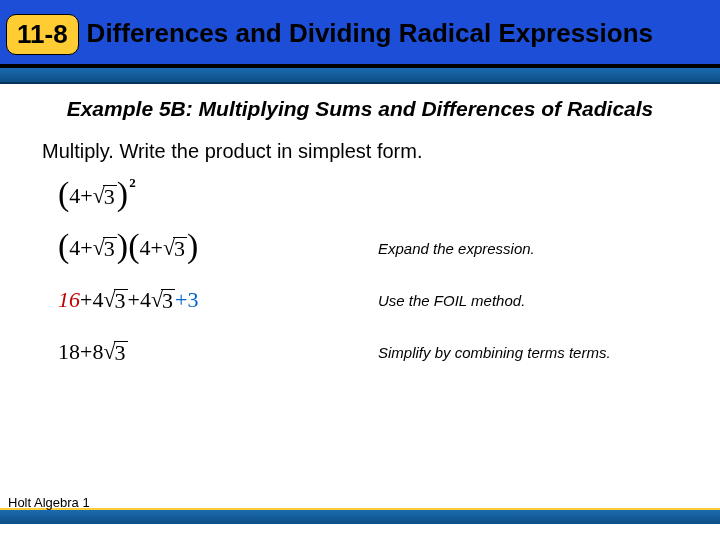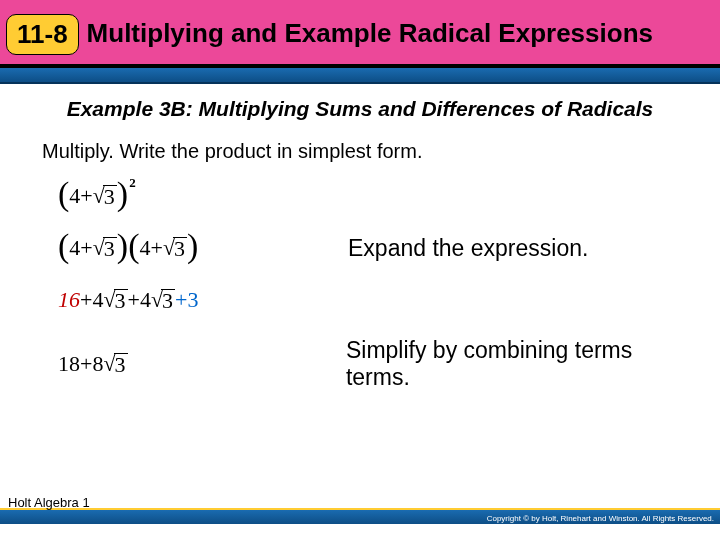--- a/index.html
+++ b/index.html
@@ -7,21 +7,21 @@
     width: 720px;
     height: 540px;
     background: #fff;
     font-family: Verdana, Geneva, sans-serif;
     position: relative;
     overflow: hidden;
   }
   .header {
     display: flex;
     align-items: center;
-    background: #ec4899;
+    background: #1d4ed8;
     height: 68px;
     position: relative;
   }
   .lesson-badge {
     background: #ffcc33;
     border: 1.5px solid #000;
     border-radius: 10px;
     padding: 4px 10px;
     font-weight: 900;
     font-size: 26px;
@@ -84,21 +84,23 @@
   }
   .mathcol {
     width: 290px;
     font-family: "Times New Roman", serif;
     font-size: 22px;
     display: flex;
     align-items: center;
   }
   .note {
     font-family: Arial, sans-serif;
-    font-size: 23px;
+    font-style: italic;
+    font-size: 15px;
+    margin-left: 30px;
   }
   
   .paren-lg {
     font-size: 34px;
     line-height: 0;
     position: relative;
     top: -2px;
   }
   .sqrt {
     display: inline-flex;
@@ -159,27 +161,27 @@
     font-family: Arial, sans-serif;
     font-size: 8px;
     color: #fff;
   }
 </style>
 </head>
 <body>
 
 <div class="header">
   <div class="lesson-badge">11-8</div>
-  <div class="lesson-title">Multiplying and Example Radical Expressions</div>
+  <div class="lesson-title">Differences and Dividing Radical Expressions</div>
 </div>
 <div class="underline-bar"></div>
 <div class="blue-band"></div>
 
 <div class="content">
-  <div class="example-title">Example 3B: Multiplying Sums and Differences of Radicals</div>
+  <div class="example-title">Example 5B: Multiplying Sums and Differences of Radicals</div>
   <div class="instruction">Multiply. Write the product in simplest form.</div>
 
   <div class="work">
 
     <div class="row">
       <div class="mathcol">
         <span class="paren-lg">(</span>
         <span>4</span>
           <span> + </span>
         <span class="sqrt">
@@ -219,20 +221,21 @@
             <span class="rad">3</span>
           </span>
         <span class="mid"> + </span>
         <span class="mid">4</span>
         <span class="mid sqrt">
             <span class="rad">3</span>
           </span>
         <span class="last"> + </span>
         <span class="last">3</span>
       </div>
+      <div class="note">Use the FOIL method.</div>
     </div>
 
     <div class="row">
       <div class="mathcol">
         <span>18</span>
           <span> + </span>
           <span>8</span>
         <span class="sqrt">
             <span class="rad">3</span>
           </span>
@@ -240,14 +243,13 @@
       <div class="note">Simplify by combining terms terms.</div>
     </div>
 
   </div>
 </div>
 
 <div class="footer">
   <div class="bot-yellow"></div>
   <div class="bot-blue"></div>
   <div class="brand">Holt Algebra 1</div>
-  <div class="copy">Copyright © by Holt, Rinehart and Winston. All Rights Reserved.</div>
 </div>
 
 </body></html>

